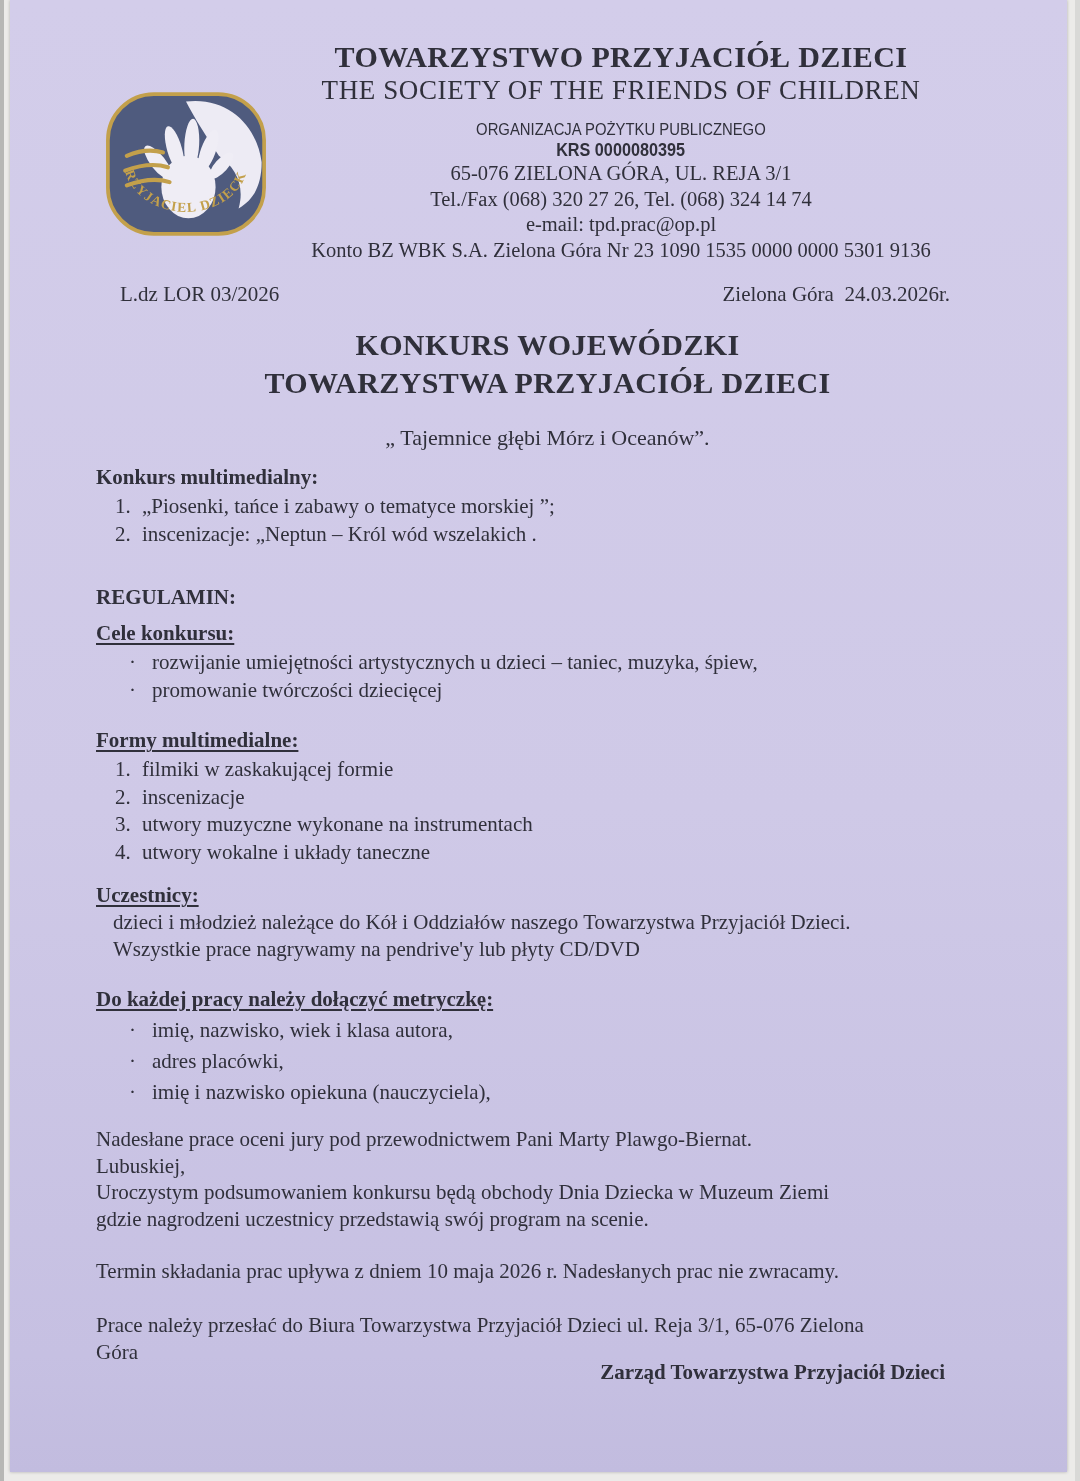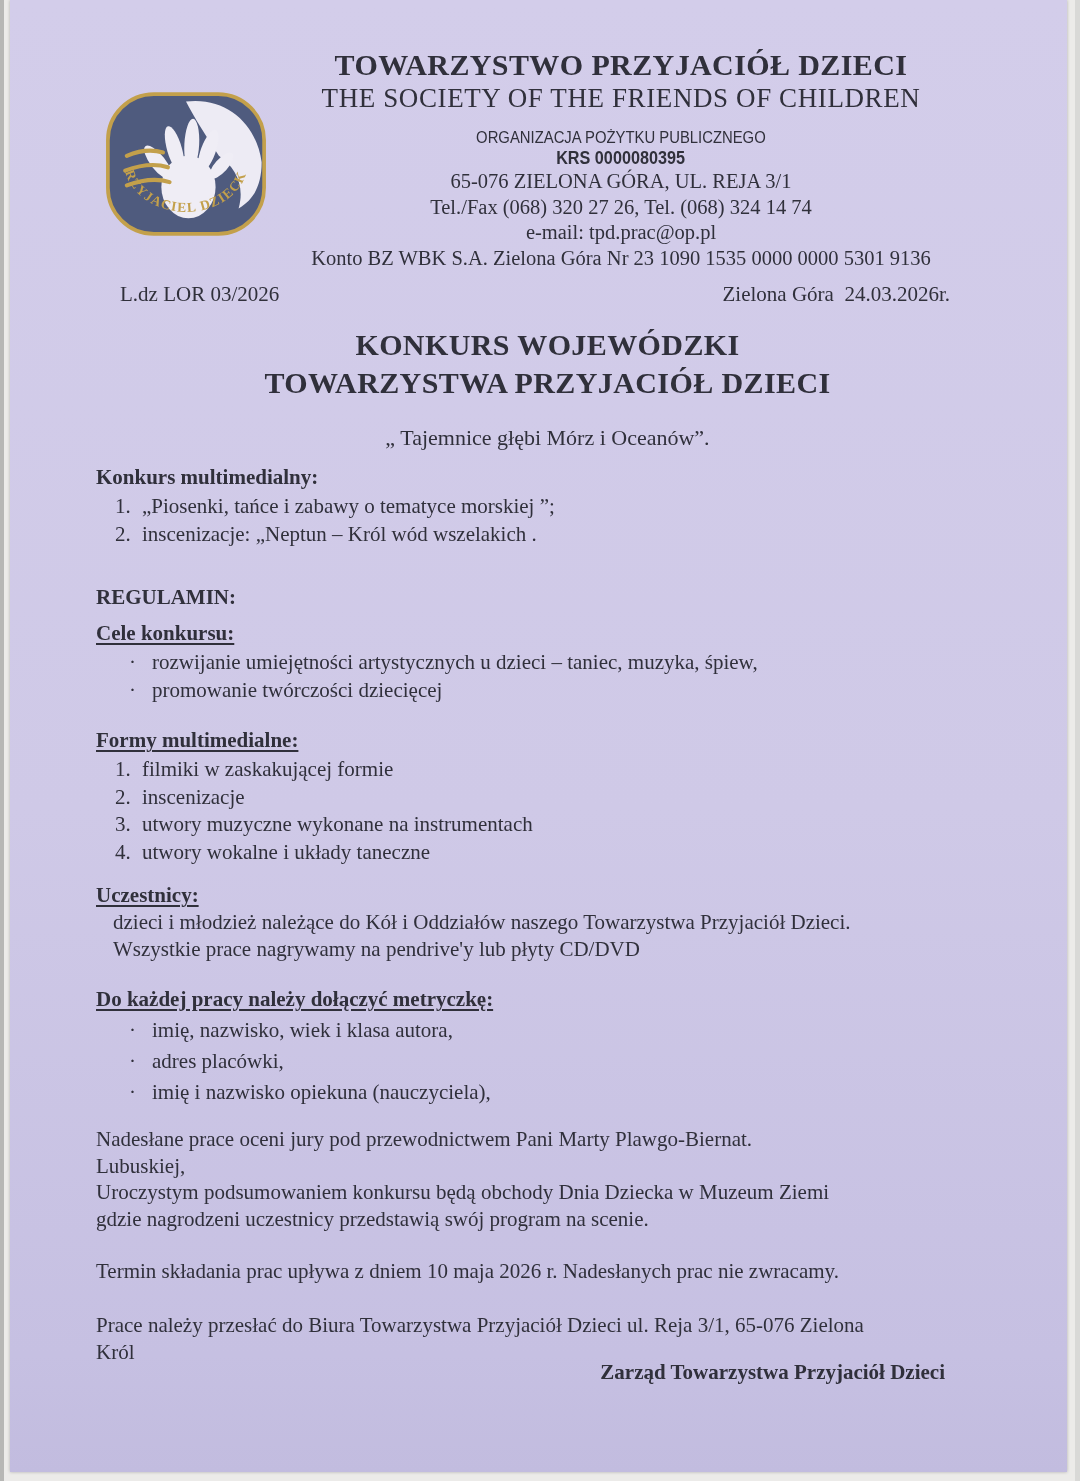--- a/index.html
+++ b/index.html
@@ -19,21 +19,21 @@
   }
   .paper{
     position:absolute;left:10px;top:0;right:13px;bottom:9px;
     background:linear-gradient(180deg,#d3cdea 0%,#cfc9e7 55%,#c6c0e2 92%,#c2bcdf 100%);
     box-shadow:0 0 3px rgba(0,0,0,.25);
   }
   .abs{position:absolute;}
   
   .logo{left:92px;top:90px;width:168px;height:148px;}
   .header-block{left:235px;top:40px;width:752px;text-align:center;line-height:normal;}
-  .h-title-pl{font-size:30px;font-weight:bold;line-height:34px;letter-spacing:.4px;margin-top:8px;}
+  .h-title-pl{font-size:30px;font-weight:bold;line-height:34px;letter-spacing:.4px;}
   .h-title-en{font-size:27px;font-weight:400;line-height:32px;letter-spacing:.6px;}
   .h-org{font-family:"Liberation Sans","DejaVu Sans",sans-serif;font-size:16.5px;line-height:19px;margin-top:14px;}
   .h-org .squeeze, .h-krs .squeeze{display:inline-block;transform:scaleX(.9);transform-origin:center;}
   .h-krs{font-family:"Liberation Sans","DejaVu Sans",sans-serif;font-size:18px;font-weight:bold;line-height:22px;}
   .h-line{font-size:20.5px;line-height:25.5px;}
   
   .ref-line{left:110px;right:117px;top:282px;display:flex;justify-content:space-between;font-size:21px;}
   
   .main-title{left:0;right:0;top:326px;text-align:center;padding-left:18px;}
   .mt-line{font-size:30px;font-weight:bold;line-height:38px;letter-spacing:.4px;}
@@ -159,19 +159,19 @@
       <div class="para-line">Uroczystym podsumowaniem konkursu będą obchody Dnia Dziecka w Muzeum Ziemi</div>
       <div class="para-line">gdzie nagrodzeni uczestnicy przedstawią swój program na scenie.</div>
     </div>
 
     <div class="abs body-block" style="top:1258px;">
       <div class="para-line">Termin składania prac upływa z dniem 10 maja 2026 r. Nadesłanych prac nie zwracamy.</div>
     </div>
 
     <div class="abs body-block" style="top:1312px;">
       <div class="para-line">Prace należy przesłać do Biura Towarzystwa Przyjaciół Dzieci ul. Reja 3/1, 65-076 Zielona</div>
-      <div class="para-line">Król</div>
+      <div class="para-line">Góra</div>
     </div>
 
     <div class="abs signature" style="top:1360px;right:122px;">Zarząd Towarzystwa Przyjaciół Dzieci</div>
 
   </div>
 </div>
 
 </body></html>

